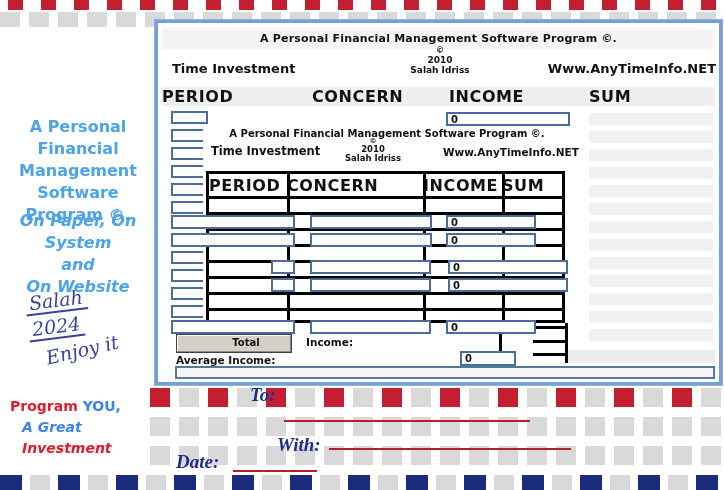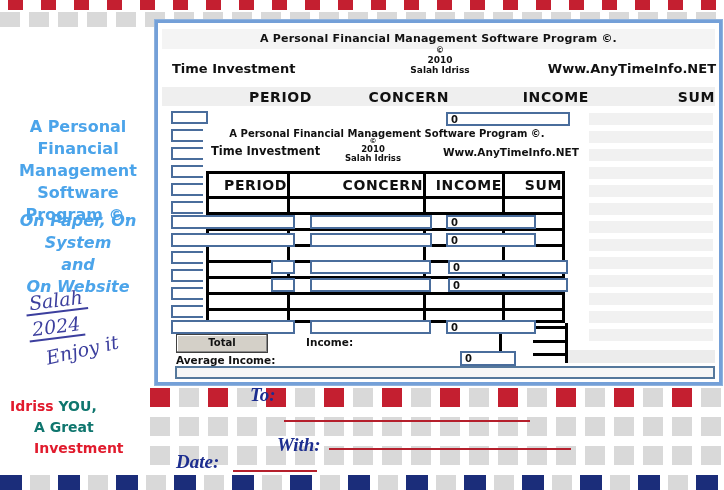--- a/index.html
+++ b/index.html
@@ -29,35 +29,35 @@
   .side-p{position:absolute;left:0;width:156px;text-align:center;color:#4ba4ea;
     font-weight:bold;font-size:16px;line-height:22px;white-space:pre-line;}
   .signature{position:absolute;left:28px;top:286px;color:#3c3f9e;
     font-family:"DejaVu Serif",serif;font-style:italic;font-size:19px;line-height:26px;
     transform:rotate(-7deg);}
   .signature .u{border-bottom:2px solid #3c3f9e;padding:0 4px;}
   .sig3{display:inline-block;transform:rotate(-6deg) translate(14px,2px);}
 
   
   .greet{position:absolute;left:10px;top:396px;font-size:14px;font-weight:bold;line-height:21px;}
-  .greet .red{color:#e11b2d;} .greet .navy{color:#0f766e;}
-  .greet .ind{margin-left:24px;}
+  .greet .red{color:#e11b2d;} .greet .navy{color:#3b82f6;}
+  .greet .ind{margin-left:12px;font-style:italic;}
 
   
   .dedication{font-family:"Liberation Serif",serif;font-style:italic;font-weight:bold;
     color:#1c2d8f;font-size:19px;}
   .redline{position:absolute;border-bottom:2px solid #b51f2c;}
 
   
   #win{position:absolute;left:155px;top:20px;width:561px;height:359px;
     background:#fff;border:3px solid #74a0d8;box-shadow:0 0 0 1px #8fb2dd;}
   .tstrip{position:absolute;left:4px;width:553px;background:#f4f4f4;}
   .wtitle{font-size:11px;font-weight:bold;color:#111;text-align:center;line-height:20px;letter-spacing:.2px;}
   .hdr-cells{display:flex;height:19px;align-items:center;}
-  .hdr-cells div{text-align:right;font-size:14px;font-weight:bold;letter-spacing:.6px;color:#111;}
+  .hdr-cells div{text-align:left;font-size:16px;font-weight:bold;letter-spacing:.6px;color:#111;}
 
   .ibox{position:absolute;background:#fff;border:2px solid #4a6d9c;
     font-size:10px;font-weight:bold;color:#111;line-height:12px;padding-left:3px;box-sizing:border-box;}
   .stack{position:absolute;display:flex;flex-direction:column;}
   .pbox{width:37px;height:13px;background:#fff;border:2px solid #4a6d9c;box-sizing:border-box;}
   .sbox{width:124px;height:12px;background:#f1f1f1;}
   .grayband{position:absolute;background:#ececec;}
 
   .blk{position:absolute;background:#000;}
 
@@ -94,21 +94,21 @@
   <div class="side-p" style="top:210px;font-style:italic;">On Paper, On System
 and
 On Website</div>
   <div class="signature">
     <span class="u">Salah</span><br>
     <span class="u">2024</span><br>
     <span class="sig3">Enjoy it</span>
   </div>
 
   <div class="greet">
-    <div><span class="red">Idriss</span>
+    <div><span class="red">Program</span>
       <span class="navy">YOU,</span></div>
     <div class="navy ind">A Great</div>
     <div class="red ind">Investment</div>
   </div>
 
   <div class="abs dedication" style="left:250px;top:384px;">To:</div>
   <div class="redline" style="left:284px;top:420px;width:246px;"></div>
   <div class="abs dedication" style="left:277px;top:426px;margin-top:8px;">With:</div>
   <div class="redline" style="left:329px;top:448px;width:242px;"></div>
   <div class="abs dedication" style="left:176px;top:451px;">Date:</div>
@@ -221,21 +221,21 @@
     <div class="ibox frow" style="left:290px;top:237px;width:120px;height:14px;"><span>0</span></div>
 
     <div class="ibox frow" style="left:113px;top:255px;width:24px;height:14px;"></div>
     <div class="ibox frow" style="left:152px;top:255px;width:121px;height:14px;"></div>
     <div class="ibox frow" style="left:290px;top:255px;width:120px;height:14px;"><span>0</span></div>
 
     <div class="ibox frow" style="left:13px;top:297px;width:124px;height:14px;"></div>
     <div class="ibox frow" style="left:152px;top:297px;width:121px;height:14px;"></div>
     <div class="ibox frow" style="left:288px;top:297px;width:90px;height:14px;"><span>0</span></div>
 
-    <div id="total-btn" class="zctl" style="left:18px;top:311px;">Total</div>
+    <div id="total-btn" class="zctl" style="left:18px;top:311px;padding-left:24px;">Total</div>
     <div class="lbl zctl" style="left:148px;top:313px;">Income:</div>
     <div class="lbl zctl" style="left:18px;top:331px;">Average Income:</div>
     <div class="ibox zctl" style="left:302px;top:328px;width:56px;height:15px;"><span>0</span></div>
     <div id="bottom-input" class="zctl"></div>
 
   </div>
 
 </div>
 
 </body></html>

